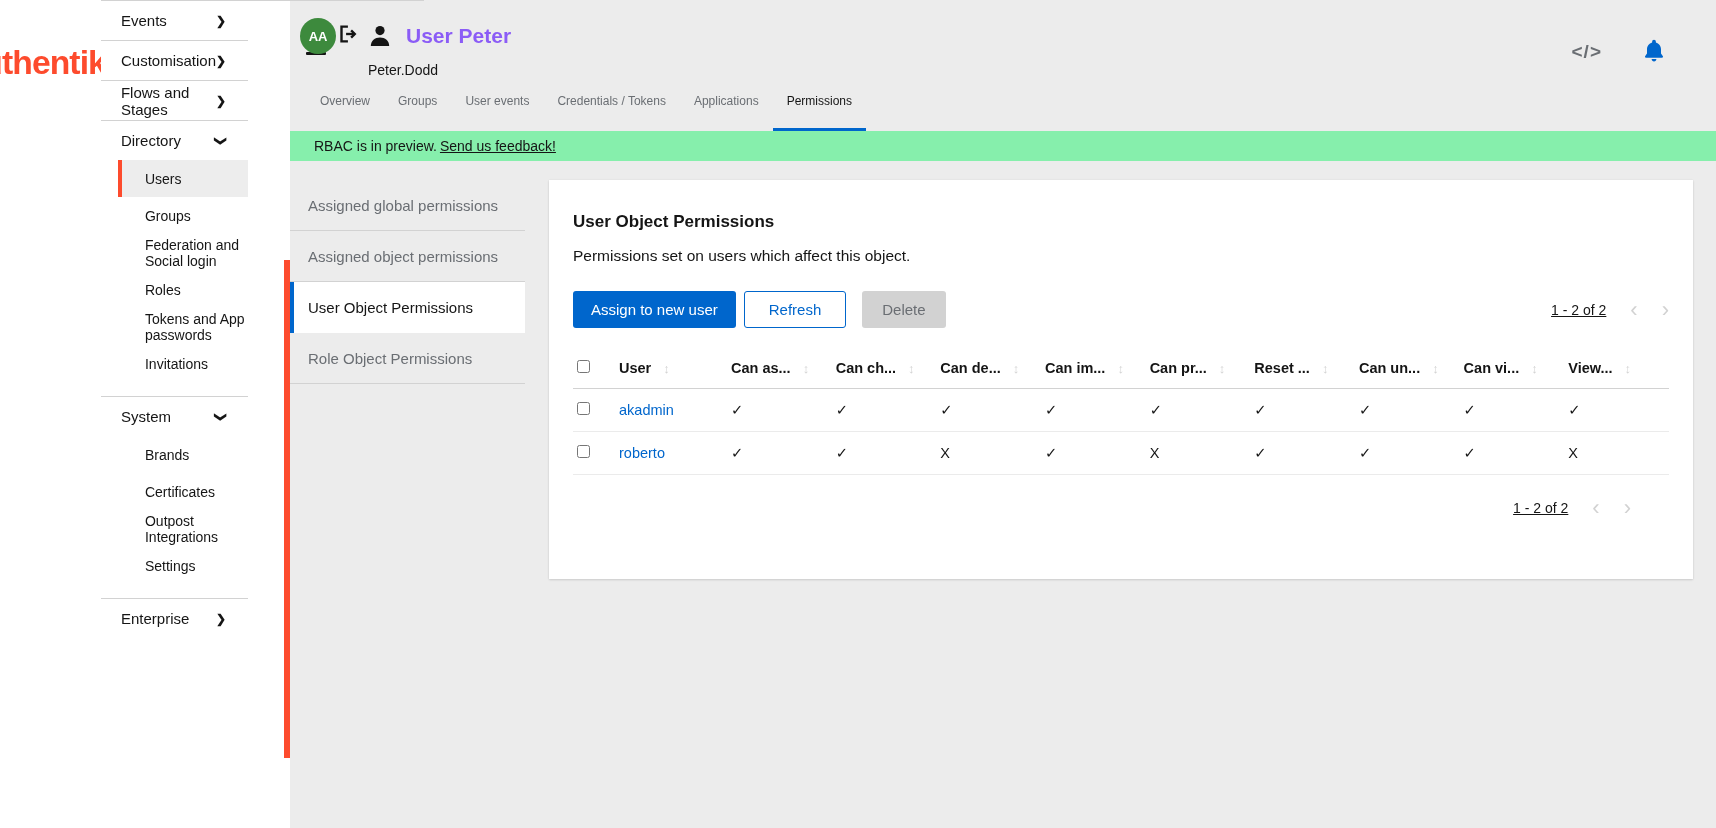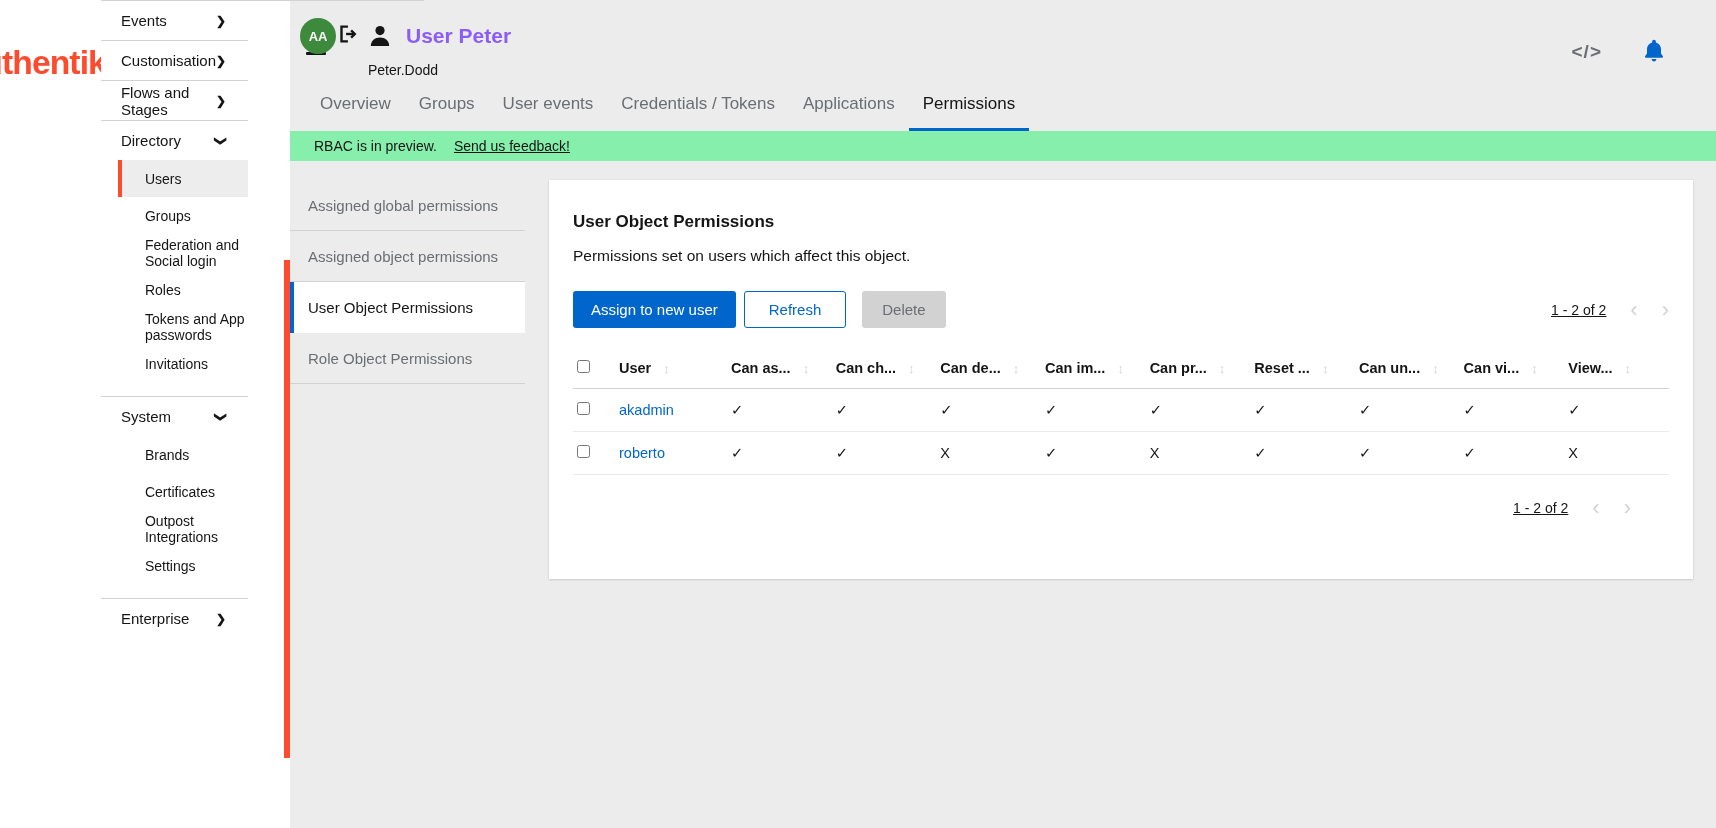--- a/index.html
+++ b/index.html
@@ -33,28 +33,28 @@
   .hamburger { width:20px; margin-top:14px; cursor:pointer; }
   .hamburger div { height:3px; background:#151515; margin-bottom:4px; border-radius:1px; }
   .title-block { margin-left:42px; }
   .title-row { display:flex; align-items:center; gap:14px; }
   .page-title { font-size:21px; font-weight:700; color:#8b5cf6; }
   .page-subtitle { font-size:14px; margin-top:14px; color:#151515; }
   .top-icons { position:absolute; right:50px; top:38px; display:flex; align-items:center; gap:40px; }
   .code-icon { font-size:19px; font-weight:bold; color:#6a6e73; letter-spacing:1px; }
 
   .tabs { display:flex; margin:16px 0 0 16px; height:37px; }
-  .tab { font-size:17px; color:#6a6e73; padding:0 14px; display:flex; align-items:flex-start;
+  .tab { font-size:12px; color:#6a6e73; padding:0 14px; display:flex; align-items:flex-start;
     cursor:pointer; position:relative; }
   .tab.active { color:#151515; }
   .tab.active::after { content:""; position:absolute; left:0; right:0; bottom:0; height:3px; background:#0066cc; }
 
   .banner { height:30px; background:#86efac; display:flex; align-items:center;
     padding-left:24px; font-size:14px; color:#151515; }
-  .banner a { color:#151515; font-weight:500; margin-left:17px;text-decoration:underline; }
+  .banner a { color:#151515; font-weight:500; margin-left:3px;text-decoration:underline; }
 
   .content { display:flex; align-items:flex-start; margin-top:19px; }
   .vert-tabs { width:235px; flex:none; }
   .vtab { height:51px; display:flex; align-items:center; padding-left:18px; font-size:15px;
     color:#6a6e73; border-bottom:1px solid #d2d2d2; cursor:pointer; }
   .vtab.active { background:#fff; color:#151515; border-left:4px solid #0066cc;
     padding-left:14px; border-bottom:none; }
 
   .card { flex:1; margin:0 23px 0 24px; background:#fff; min-height:399px;
     box-shadow:0 1px 2px rgba(3,3,3,.12), 0 0 2px rgba(3,3,3,.06); padding:32px 24px 28px 24px; }

